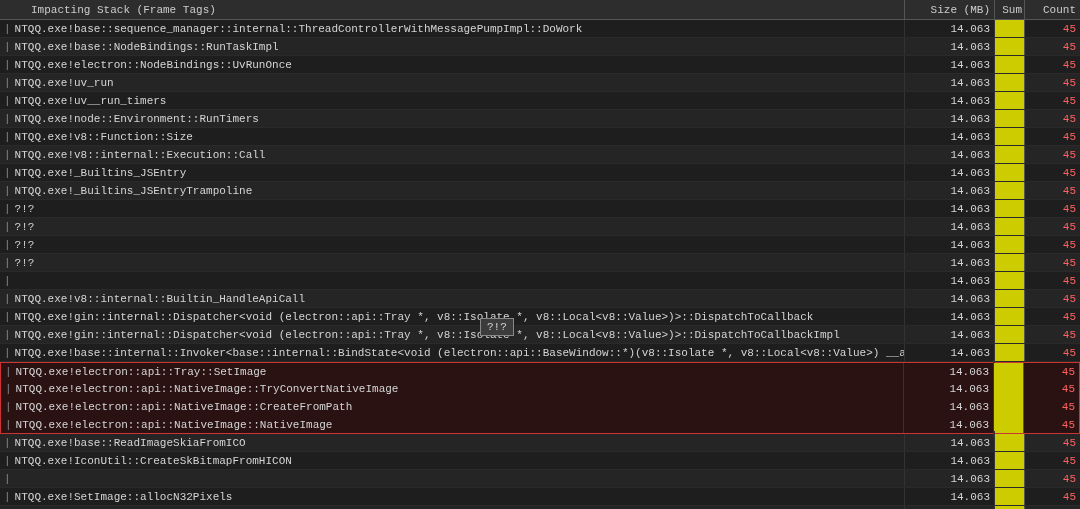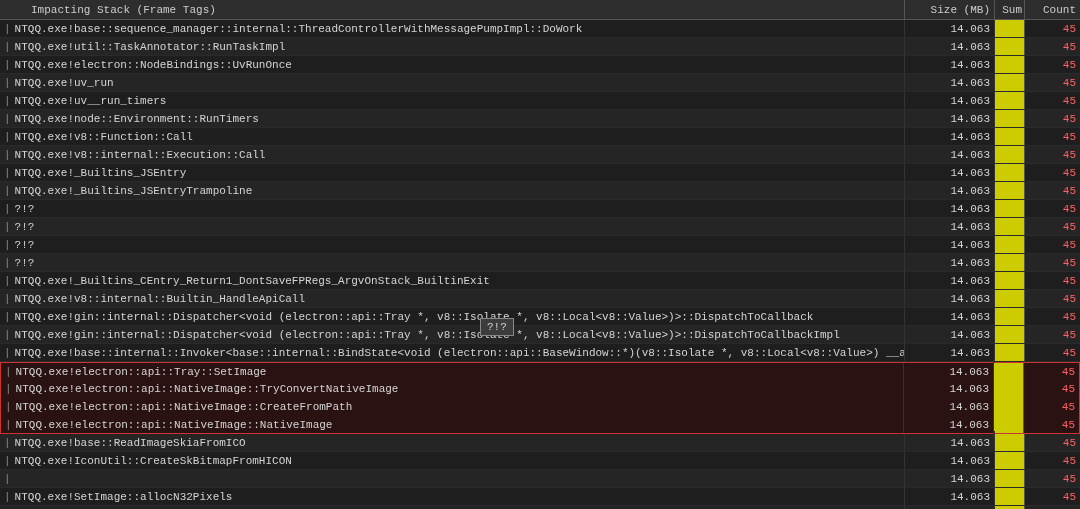--- a/index.html
+++ b/index.html
@@ -175,21 +175,21 @@
           <span class="pipe">|</span>
           <span>NTQQ.exe!base::sequence_manager::internal::ThreadControllerWithMessagePumpImpl::DoWork</span>
         </div>
         <div class="cell-size">14.063</div>
         <div class="cell-sum" style="background: rgb(204, 204, 0);"></div>
         <div class="cell-count">45</div>
       </div>
       <div class="table-row">
         <div class="cell-stack">
           <span class="pipe">|</span>
-          <span>NTQQ.exe!util::TaskAnnotator::RunTaskImpl</span>
+          <span>NTQQ.exe!base::NodeBindings::RunTaskImpl</span>
         </div>
         <div class="cell-size">14.063</div>
         <div class="cell-sum" style="background: rgb(204, 204, 0);"></div>
         <div class="cell-count">45</div>
       </div>
       <div class="table-row">
         <div class="cell-stack">
           <span class="pipe">|</span>
           <span>NTQQ.exe!electron::NodeBindings::UvRunOnce</span>
         </div>
@@ -220,21 +220,21 @@
           <span class="pipe">|</span>
           <span>NTQQ.exe!node::Environment::RunTimers</span>
         </div>
         <div class="cell-size">14.063</div>
         <div class="cell-sum" style="background: rgb(204, 204, 0);"></div>
         <div class="cell-count">45</div>
       </div>
       <div class="table-row">
         <div class="cell-stack">
           <span class="pipe">|</span>
-          <span>NTQQ.exe!v8::Function::Call</span>
+          <span>NTQQ.exe!v8::Function::Size</span>
         </div>
         <div class="cell-size">14.063</div>
         <div class="cell-sum" style="background: rgb(204, 204, 0);"></div>
         <div class="cell-count">45</div>
       </div>
       <div class="table-row">
         <div class="cell-stack">
           <span class="pipe">|</span>
           <span>NTQQ.exe!v8::internal::Execution::Call</span>
         </div>
@@ -292,21 +292,20 @@
           <span class="pipe">|</span>
           <span>?!?</span>
         </div>
         <div class="cell-size">14.063</div>
         <div class="cell-sum" style="background: rgb(204, 204, 0);"></div>
         <div class="cell-count">45</div>
       </div>
       <div class="table-row">
         <div class="cell-stack">
           <span class="pipe">|</span>
-          <span>NTQQ.exe!_Builtins_CEntry_Return1_DontSaveFPRegs_ArgvOnStack_BuiltinExit</span>
         </div>
         <div class="cell-size">14.063</div>
         <div class="cell-sum" style="background: rgb(204, 204, 0);"></div>
         <div class="cell-count">45</div>
       </div>
       <div class="table-row">
         <div class="cell-stack">
           <span class="pipe">|</span>
           <span>NTQQ.exe!v8::internal::Builtin_HandleApiCall</span>
         </div>

